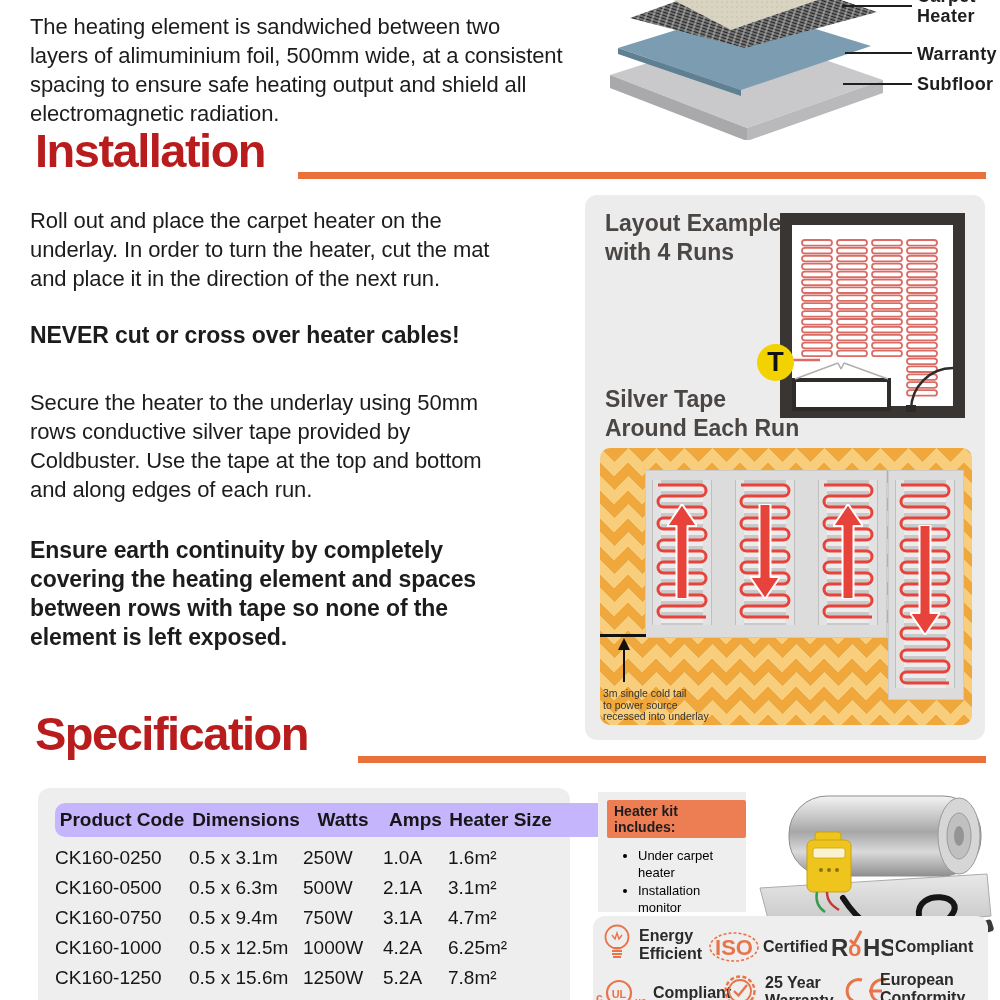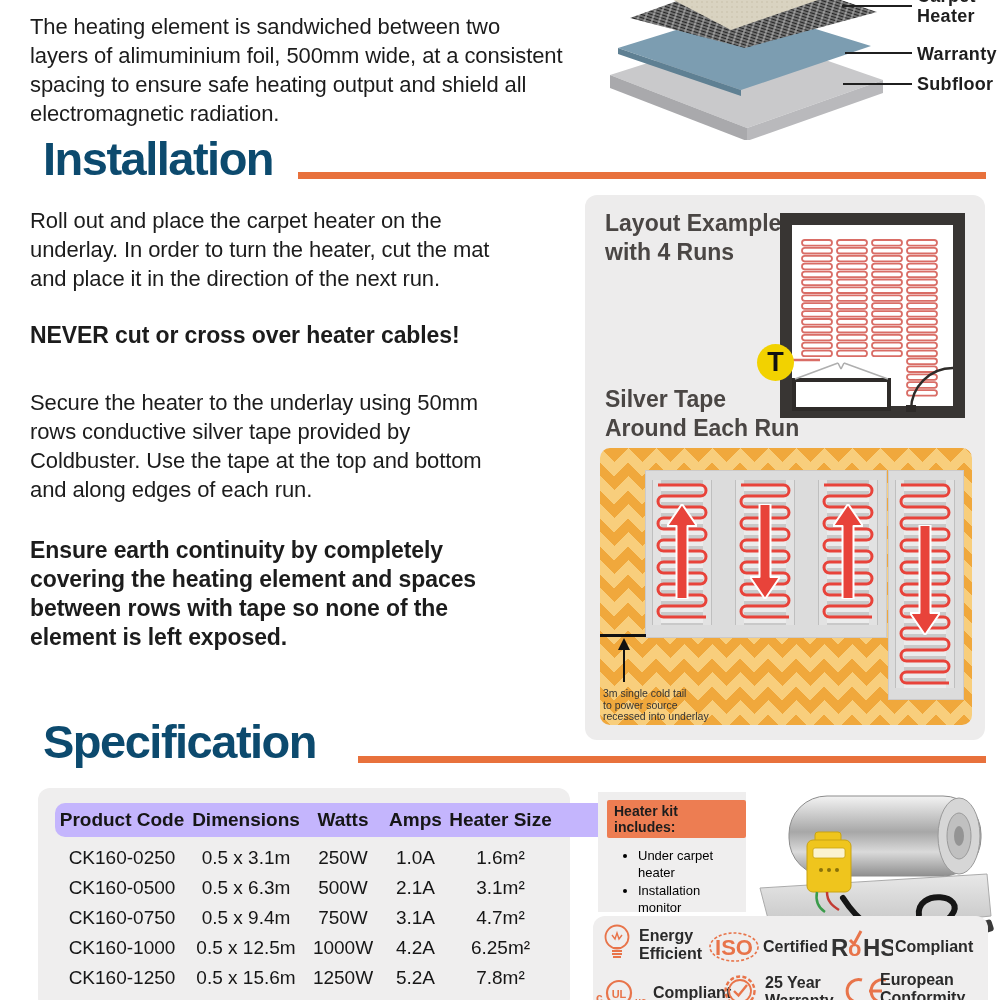--- a/index.html
+++ b/index.html
@@ -2,21 +2,21 @@
 <html><head>
 <meta charset="utf-8">
 <style>
   html,body{margin:0;padding:0}
   body{font-family:"Liberation Sans",sans-serif}
   #page{position:relative;width:1000px;height:1000px;overflow:hidden;background:#ffffff}
 
   .para{position:absolute;font-size:22px;line-height:29px;color:#1c1c1c;white-space:pre-line;letter-spacing:-.1px}
   .para.bold{font-weight:bold;font-size:23px}
 
-  .section-heading{position:absolute;margin:8px;font-size:47px;font-weight:800;color:#0c4a6e;letter-spacing:-1.5px}
+  .section-heading{position:absolute;margin:0;font-size:47px;font-weight:800;color:#b91c1c;letter-spacing:-1.5px}
   .rule{position:absolute;height:7px;background:#E8713C}
 
   .gray-panel{position:absolute;background:#EDECEC;border-radius:12px}
 
   .box-title{position:absolute;font-size:23px;font-weight:bold;color:#4A4644;line-height:29px;white-space:pre-line}
 
   
   .layer-label{position:absolute;font-size:18px;font-weight:600;color:#1e1e1e;letter-spacing:.3px}
   .leader{position:absolute;height:2px;background:#1f1f1f}
 
@@ -42,21 +42,21 @@
   .run .arrow{left:50%;margin-left:-15px}
   .coldtail-line{position:absolute;left:0;top:186px;width:46px;height:3px;background:#111}
   .caption{position:absolute;left:3px;top:240px;font-size:10.5px;line-height:11.5px;color:#333;white-space:pre-line}
 
   
   .thead{position:absolute;left:17px;top:15px;width:584px;height:34px;background:#c4b5fd;border-radius:10px;
     display:grid;grid-template-columns:134px 114px 80px 65px 105px;align-items:center}
   .thead .th{font-size:19px;font-weight:600;color:#161616;text-align:center}
   .tbody{position:absolute;left:17px;top:55px;width:498px}
   .tr{display:grid;grid-template-columns:134px 114px 80px 65px 105px;height:30px;align-items:center}
-  .td{font-size:19px;color:#161616;text-align:center}
+  .td{font-size:19px;color:#161616;text-align:left}
 
   
   .kit-title{display:inline-block;margin:8px 0 0 9px;background:#ED7D52;color:#1d1d1d;font-size:14px;font-weight:600;
     padding:3px 7px;border-radius:2px}
   .kit-list{margin:10px 0 0 0;font-size:13px;line-height:16.5px;color:#000000}
   .kit-list li{margin-bottom:2px;white-space:pre-line}
 
   
   .cert-label{position:absolute;font-size:16px;line-height:17.5px;font-weight:600;color:#2a2a2a;white-space:pre-line}
 </style>

